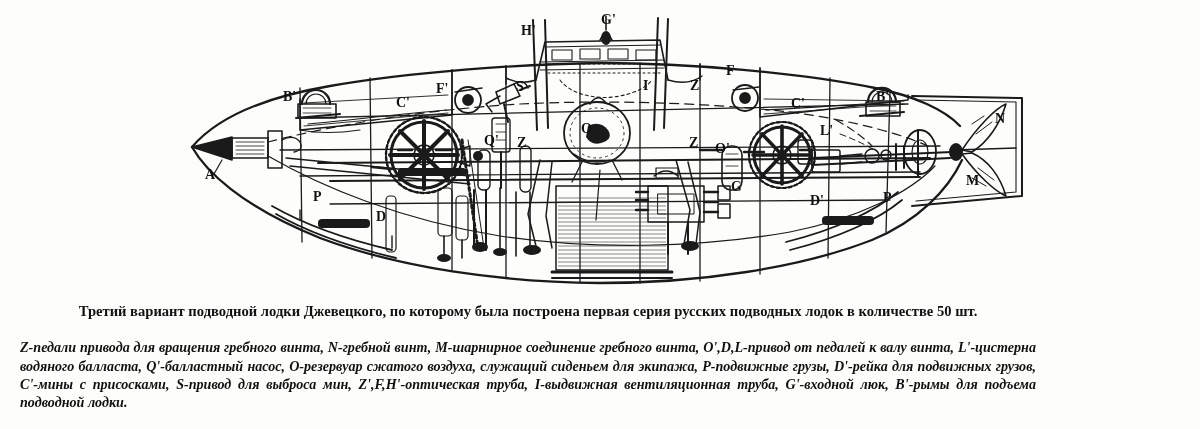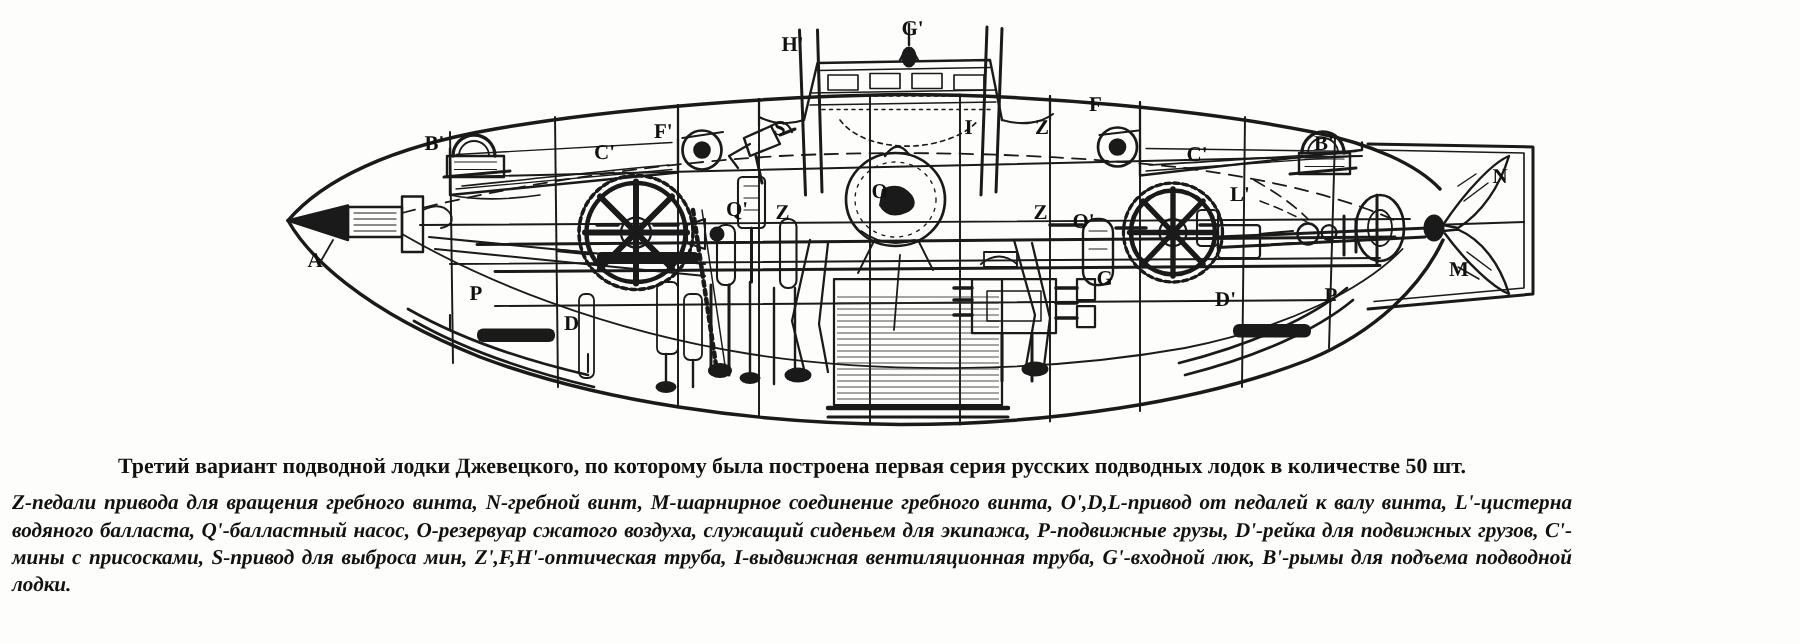--- a/index.html
+++ b/index.html
@@ -65,21 +65,21 @@
     margin: 0;
     padding: 10px 14px 0 14px;
     text-align: center;
     font-family: "Liberation Serif", "DejaVu Serif", serif;
     font-weight: bold;
     font-size: 14.6px;
     line-height: 1.25;
     color: #111;
   }
   #legend-paragraph {
-    margin: 0;
+    margin: 12px;
     padding: 6px 8px 0 8px;
     font-family: "Liberation Serif", "DejaVu Serif", serif;
     font-style: italic;
     font-weight: bold;
     font-size: 14.1px;
     line-height: 1.30;
     color: #111;
     text-align: justify;
     text-justify: inter-word;
     hyphens: manual;

